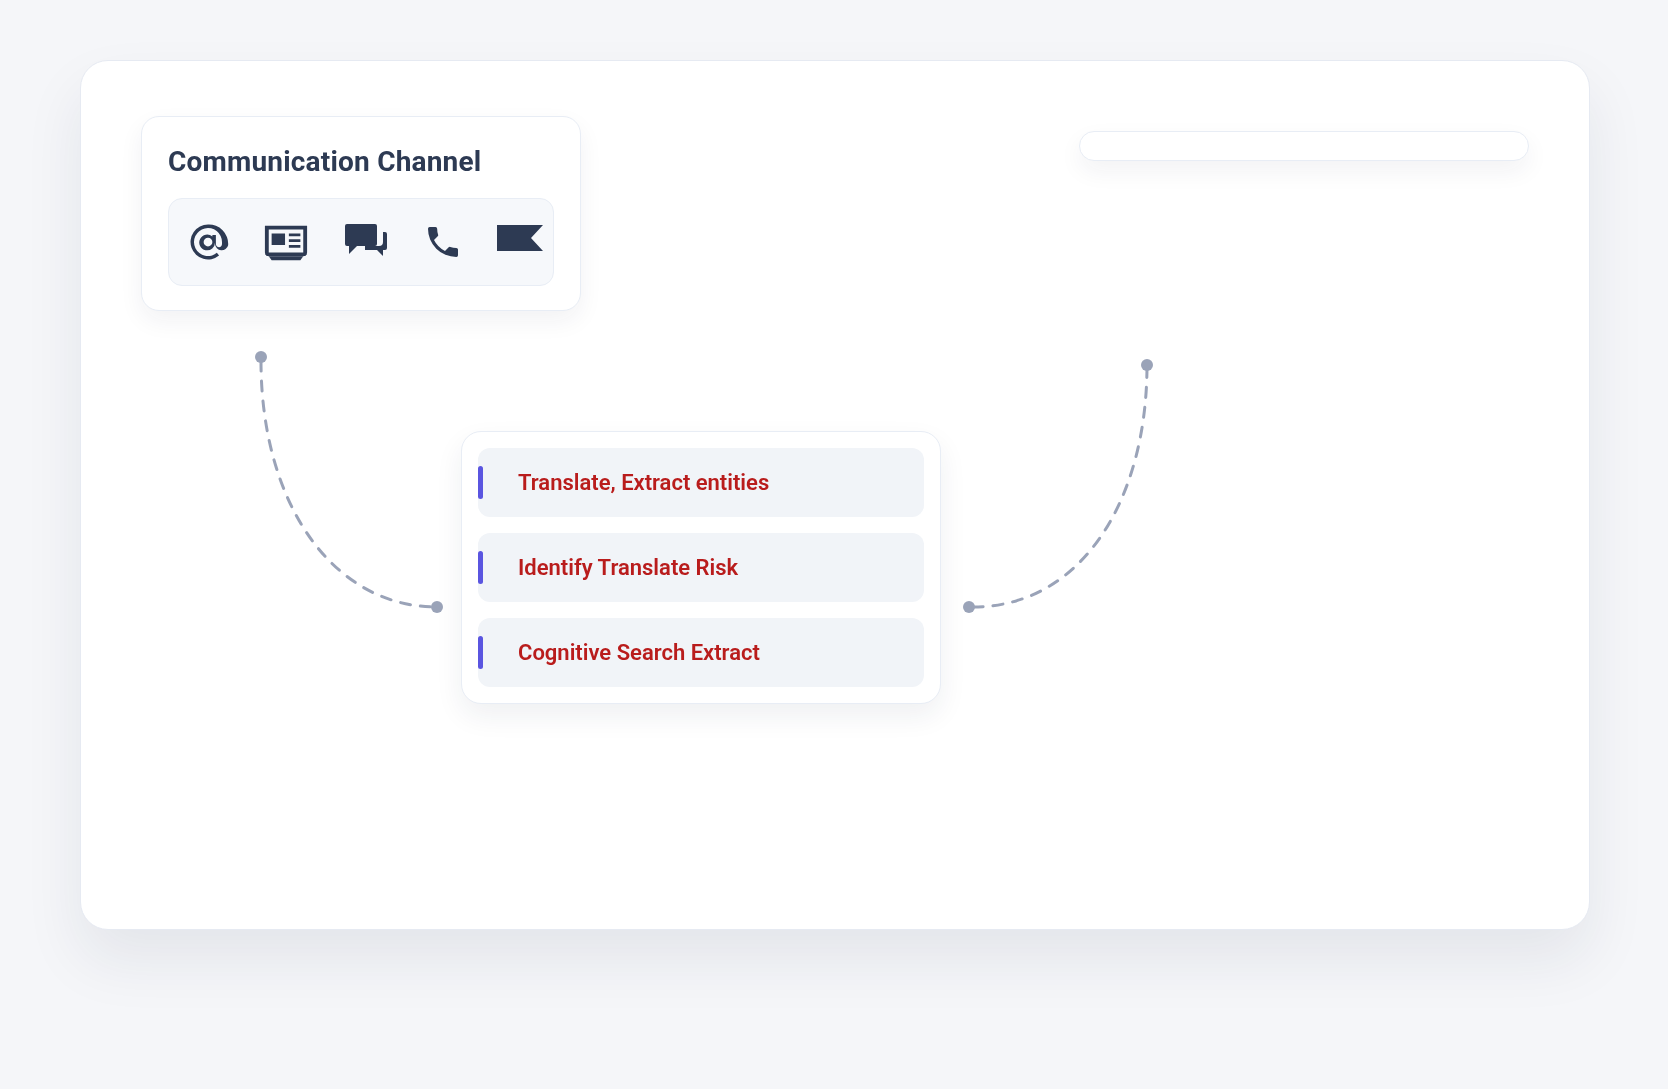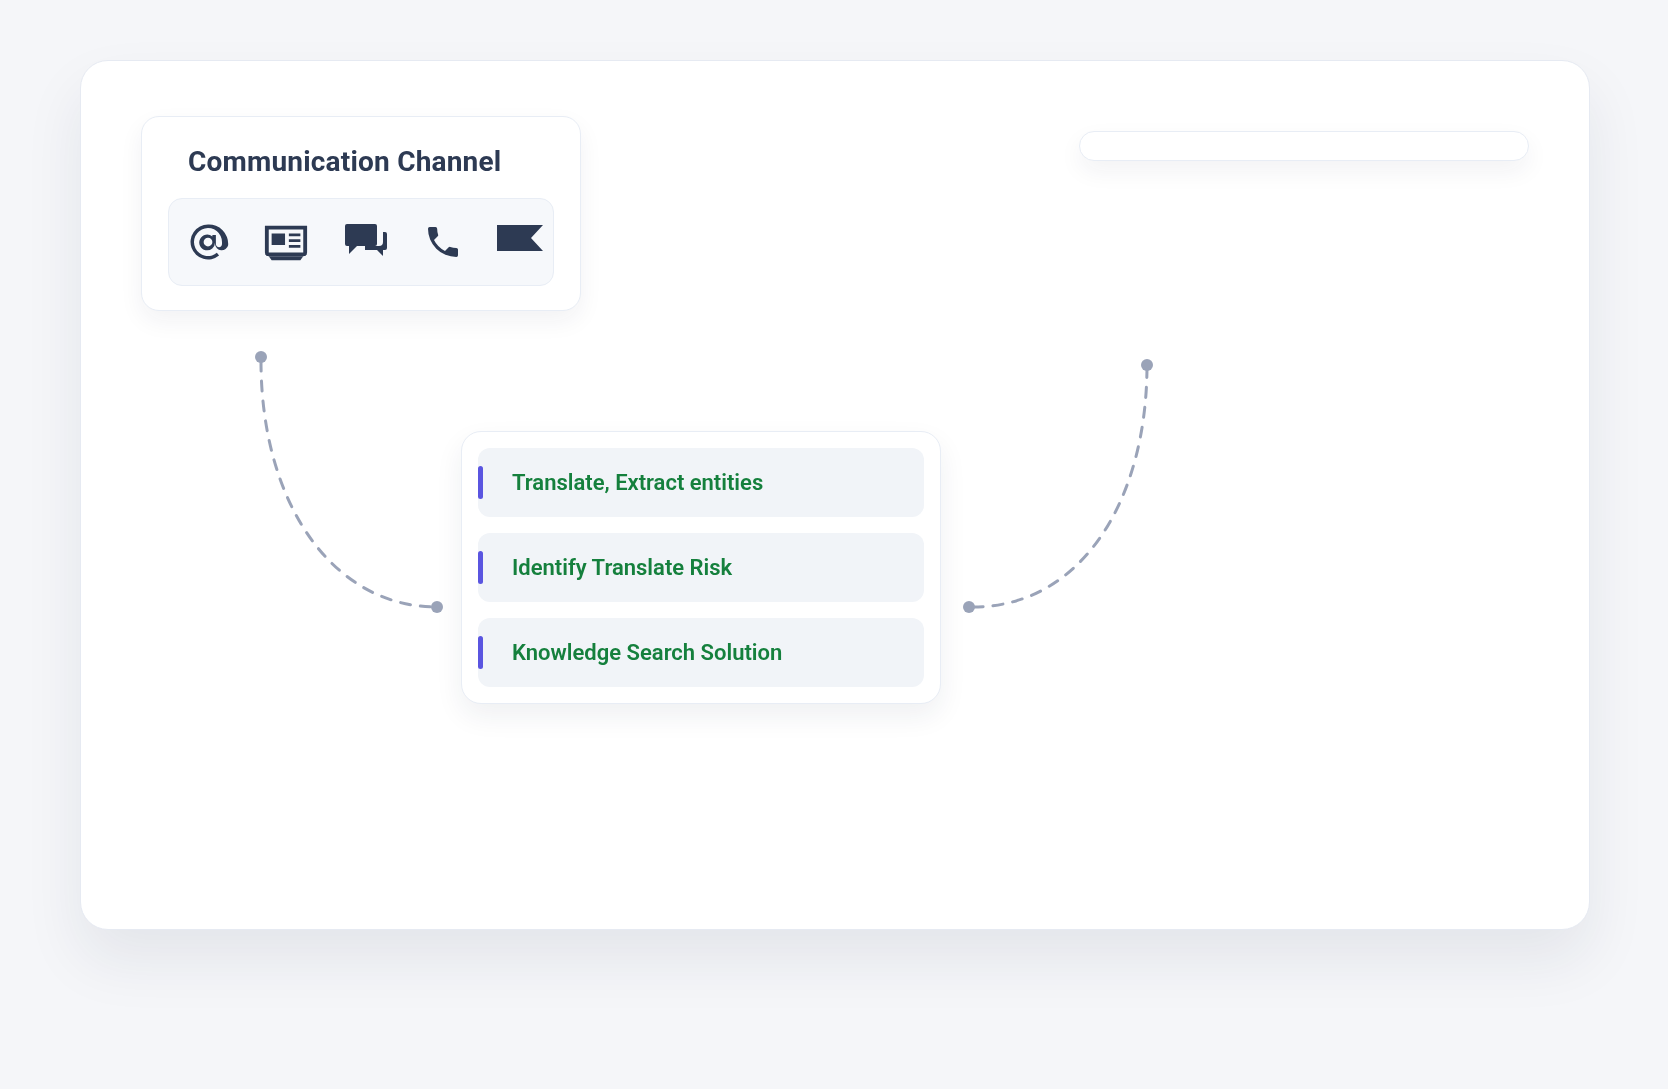--- a/index.html
+++ b/index.html
@@ -34,21 +34,20 @@
     border-radius: 18px;
     box-shadow: 0 10px 25px rgba(30,40,70,0.06);
     padding: 28px 26px 24px 26px;
   }
   .comm-title {
     font-size: 28px;
     font-weight: 700;
     color: #2d3a53;
     letter-spacing: 0.2px;
     margin-bottom: 20px;
-    margin-left: 20px;
   }
   .icon-row {
     background: #f6f8fb;
     border: 1px solid #e8edf5;
     border-radius: 14px;
     padding: 22px 18px;
     display: flex;
     align-items: center;
     gap: 34px;
     justify-content: flex-start;
@@ -114,22 +113,22 @@
     left: 0;
     top: 18px;
     bottom: 18px;
     width: 5px;
     background: #5a55e0;
     border-radius: 3px;
   }
   .mid-label {
     font-size: 22px;
     font-weight: 600;
-    color: #15803d;
-    margin-left: 10px;
+    color: #b91c1c;
+    margin-left: 16px;
   }
 
   
   .dot {
     position: absolute;
     width: 12px;
     height: 12px;
     border-radius: 50%;
     background: #9aa3b8;
   }
@@ -190,21 +189,21 @@
   </div>
 
   <div class="mid-group">
     <div class="mid-item">
       <span class="mid-label">Translate, Extract entities</span>
     </div>
     <div class="mid-item">
       <span class="mid-label">Identify Translate Risk</span>
     </div>
     <div class="mid-item">
-      <span class="mid-label">Knowledge Search Solution</span>
+      <span class="mid-label">Cognitive Search Extract</span>
     </div>
   </div>
 
   <div class="dot" style="left:174px; top:290px;"></div>
   <div class="dot" style="left:350px; top:540px;"></div>
   <svg class="connector" style="left:0; top:0;" width="1510" height="870">
     <path d="M180 300 C 180 440, 250 546, 356 546"></path>
   </svg>
 
   <div class="dot" style="left:882px; top:540px;"></div>

